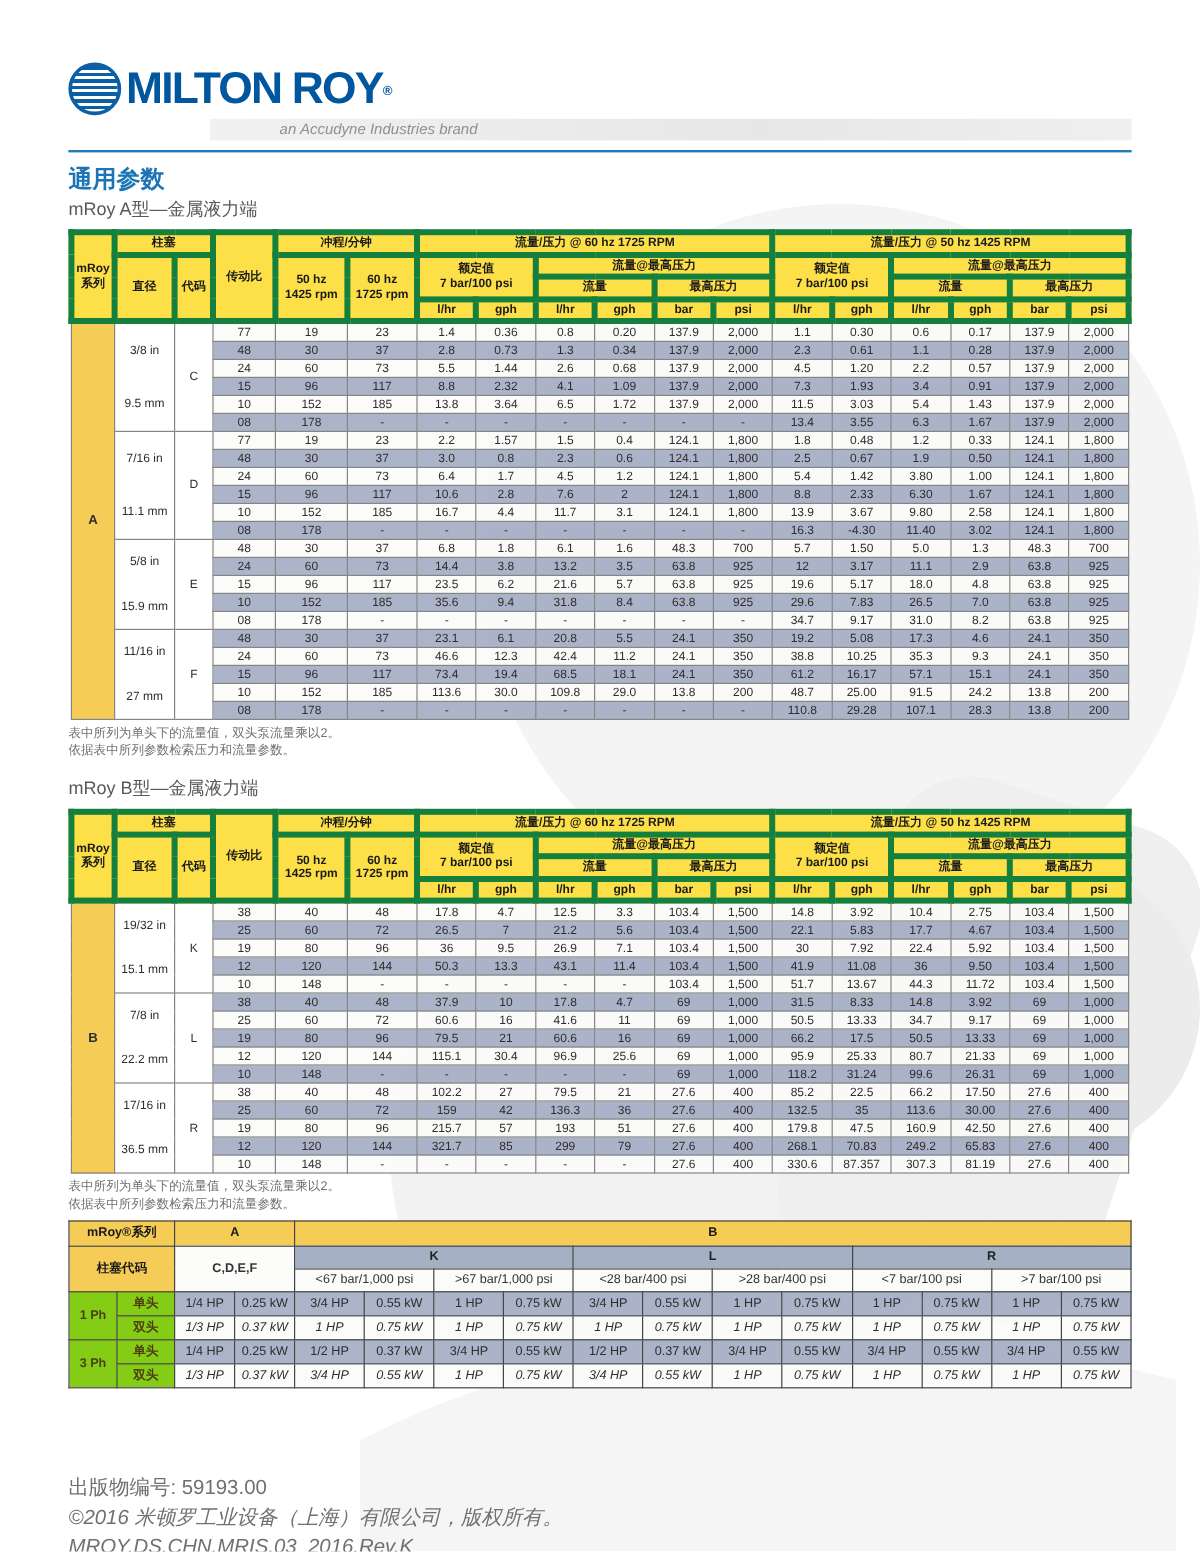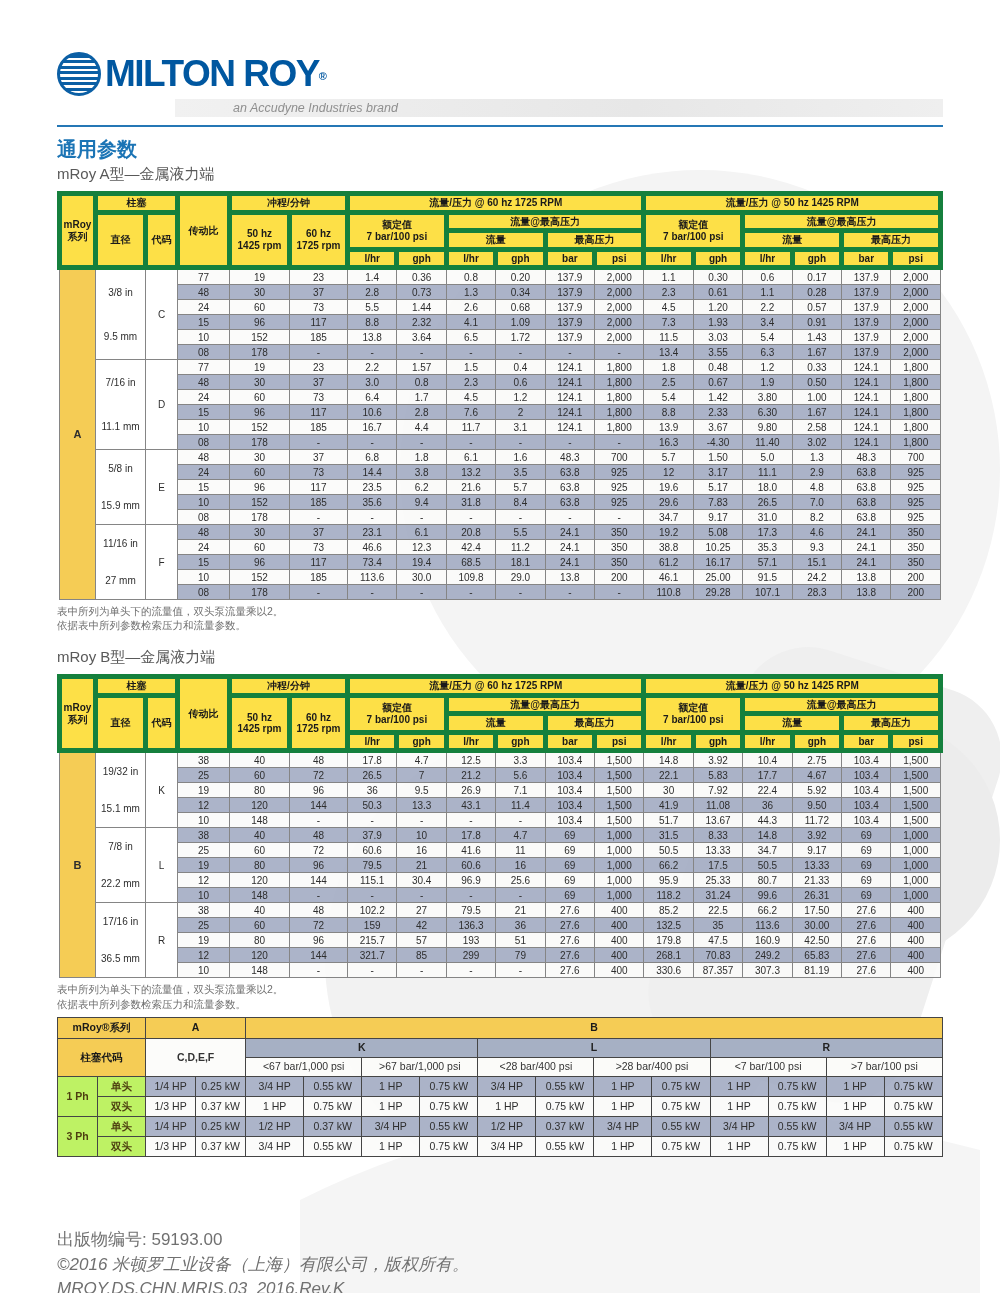--- a/index.html
+++ b/index.html
@@ -51,24 +51,24 @@
   .note{color:#6f6f6f;font-size:10.5px;line-height:1.35;margin:4px 0 0 0;}
   .gap-lg{margin-top:16px;}
 
   
   table.power{border-collapse:collapse;table-layout:fixed;width:886px;font-size:10.5px;margin-top:6px;}
   table.power th,table.power td{border:1px solid #454545;text-align:center;padding:1px 0;line-height:1.25;}
   th.pw-yellow{background:#F5CC55;font-weight:bold;color:#1a1a1a;height:18px;}
   th.pw-blue{background:#A6B0C4;font-weight:bold;color:#222;height:16px;}
   th.pw-range{background:rgba(252,252,250,0.92);font-weight:normal;color:#333;height:16px;}
   th.pw-plain{background:rgba(252,252,250,0.92);font-weight:bold;color:#333;}
-  td.phcell,td.headcell{background:#bef264;font-weight:bold;color:#4d3f10;}
+  td.phcell,td.headcell{background:#84cc16;font-weight:bold;color:#4d3f10;}
   td.pval{height:17px;color:#2e2e2e;}
   tr.p-blue td.pval{background:rgba(160,170,194,0.88);}
-  tr.p-white td.pval{background:rgba(251,251,249,0.88);}
+  tr.p-white td.pval{background:rgba(251,251,249,0.88);font-style:italic;}
 
   
   .footer{position:absolute;left:57px;top:1228px;font-size:17px;color:#707070;line-height:1.45;z-index:1;}
   .footer .it{font-style:italic;}
 </style>
 </head>
 <body>
 
 <svg id="watermark" width="1000" height="1293" viewBox="0 0 1000 1293">
   <circle cx="700" cy="470" r="300" fill="#f4f4f4"></circle>
@@ -522,21 +522,21 @@
         <tr class="rw">
           <td class="val">10</td>
           <td class="val">152</td>
           <td class="val">185</td>
           <td class="val">113.6</td>
           <td class="val">30.0</td>
           <td class="val">109.8</td>
           <td class="val">29.0</td>
           <td class="val">13.8</td>
           <td class="val">200</td>
-          <td class="val">46.1</td>
+          <td class="val">48.7</td>
           <td class="val">25.00</td>
           <td class="val">91.5</td>
           <td class="val">24.2</td>
           <td class="val">13.8</td>
           <td class="val">200</td>
         </tr>
         <tr class="rb">
           <td class="val">08</td>
           <td class="val">178</td>
           <td class="val">-</td>

